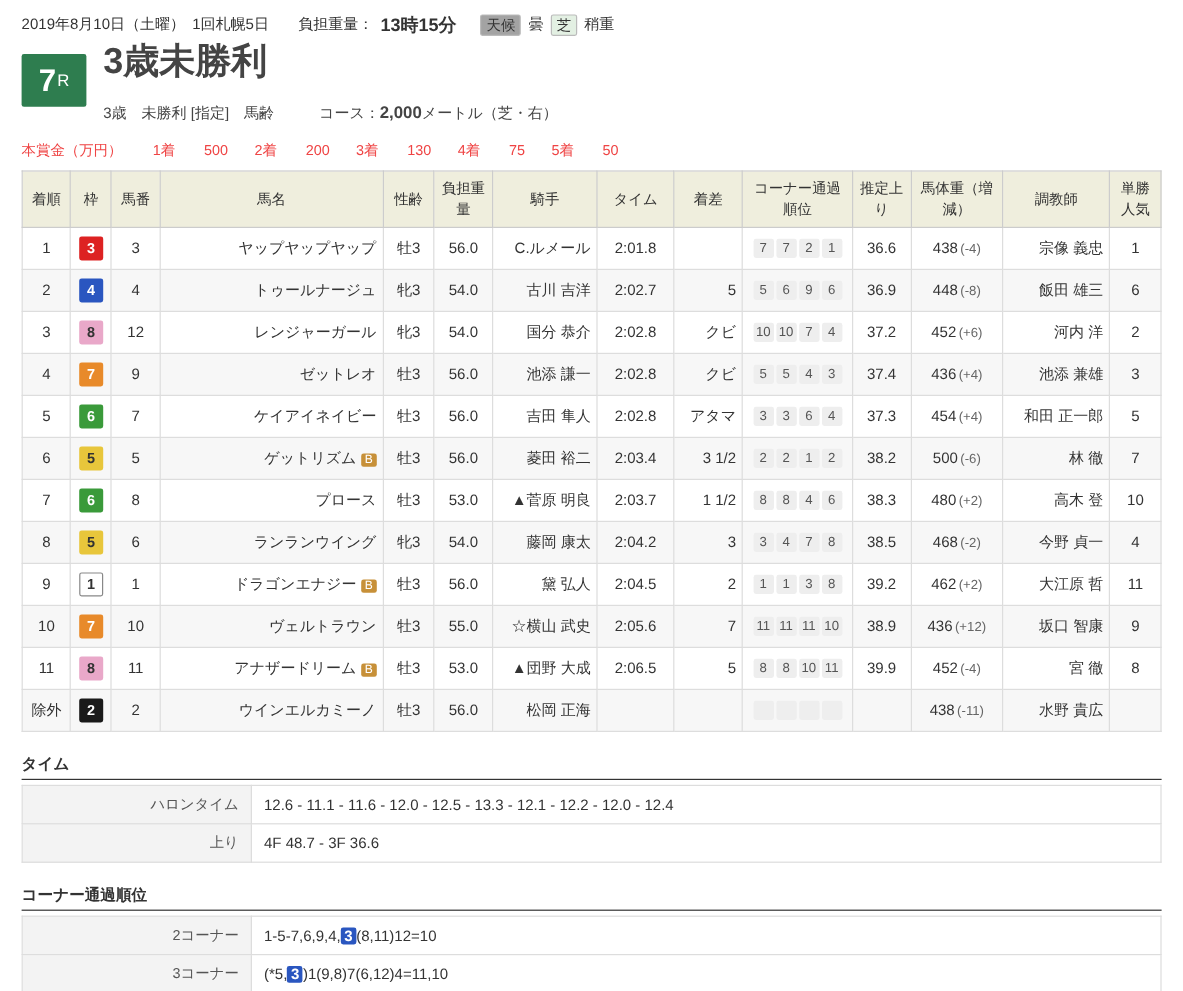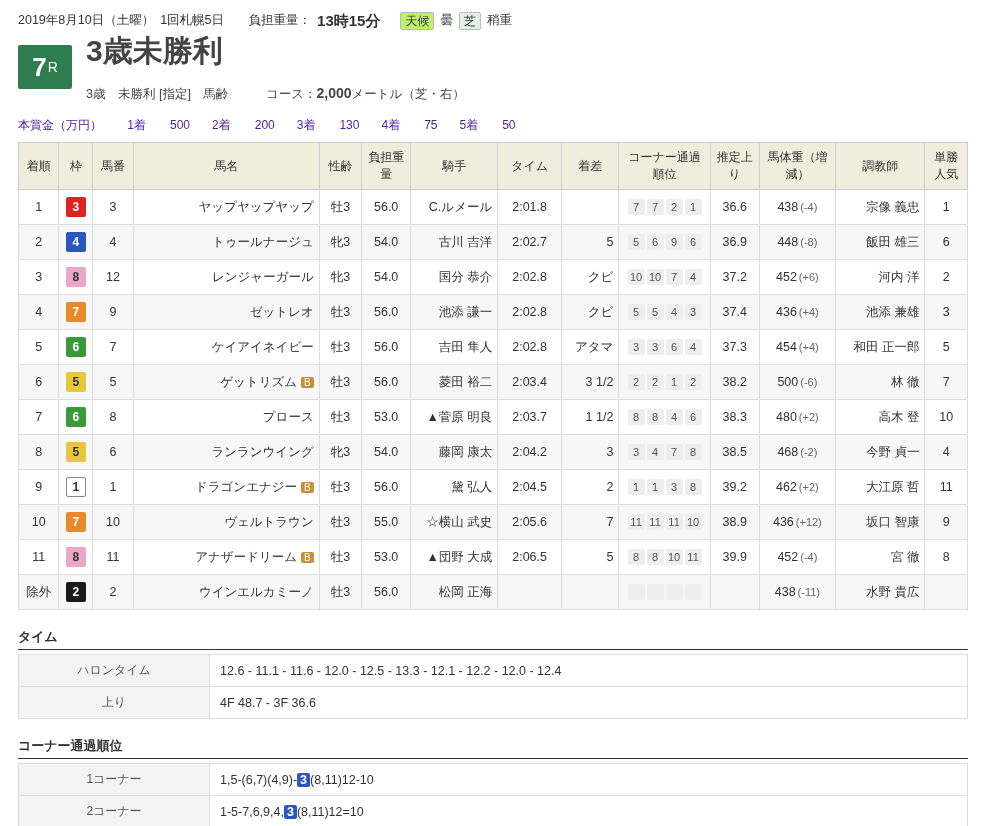--- a/index.html
+++ b/index.html
@@ -7,28 +7,28 @@
     font-size:13px;
     color:#333;
     background:#fff;
     margin:0;
     padding:12px 18px;
     width:986px;
     box-sizing:border-box;
   }
   .header-line{display:flex;align-items:flex-start;gap:6px;font-size:12.5px;color:#333;margin-bottom:0}
   .header-line .time{font-size:15px;font-weight:bold}
-  .tag{border:1px solid #bbb;border-radius:2px;padding:0 4px;font-size:12px;line-height:16px;background:#bef264}
+  .tag{border:1px solid #bbb;border-radius:2px;padding:0 4px;font-size:12px;line-height:16px;background:#a3a3a3}
   .race-head{display:flex;align-items:center;gap:14px;margin-bottom:4px}
   .race-num{background:#2e7d4f;color:#fff;font-weight:bold;font-size:26px;width:54px;height:44px;display:flex;align-items:center;justify-content:center;border-radius:2px}
   .race-num sub{font-size:14px;font-weight:normal;margin-left:1px}
   .race-title{font-size:30px;font-weight:bold;color:#444}
   .race-sub{font-size:12.5px;color:#444;margin-top:13px}
   .race-sub .course{font-weight:bold;font-size:14px}
-  .prize{font-size:12px;margin:14px 0 8px 0;color:#4c1d95}
+  .prize{font-size:12px;margin:14px 0 8px 0;color:#ef4444}
   .prize span{display:inline-block;margin-right:22px}
   table{border-collapse:collapse;width:100%;table-layout:fixed}
   .results th{background:#efeedd;border:1px solid #ccc;font-size:12px;font-weight:normal;padding:6px 3px;text-align:center;color:#333}
   .results td{border:1px solid #ddd;padding:7px 5px;font-size:12.5px;text-align:center;vertical-align:middle;white-space:nowrap}
   .results tbody tr:nth-child(even){background:#f7f7f7}
   .results .l{text-align:right;padding-left:10px}
   .waku{display:inline-block;width:20px;height:20px;line-height:20px;font-size:12px;font-weight:bold;color:#fff;border-radius:2px}
   .w1{background:#fff;color:#333;border:1px solid #888;width:18px;height:18px;line-height:18px}
   .w2{background:#1a1a1a}
   .w3{background:#d22}
@@ -36,21 +36,21 @@
   .w5{background:#e8c63b;color:#333}
   .w6{background:#3a9a3a}
   .w7{background:#e88a2a}
   .w8{background:#e9a8c9;color:#333}
   .bmark{background:#c79038;color:#fff;font-size:10px;padding:0 3px;border-radius:2px;margin-left:4px}
   .corner{display:flex;gap:2px;justify-content:center}
   .corner span{background:#eee;color:#555;font-size:11px;width:17px;height:16px;line-height:16px;display:inline-block;border-radius:2px}
   .corner .na{background:#eee}
   .section-head{font-size:13px;font-weight:bold;border-bottom:1px solid #333;padding-bottom:3px;margin:18px 0 0 0}
   .sub-table{border-collapse:collapse;width:100%;margin-top:4px}
-  .sub-table th{background:#f3f3f3;border:1px solid #ddd;font-size:12px;font-weight:normal;padding:7px 10px;text-align:center;color:#555;width:170px}
+  .sub-table th{background:#f3f3f3;border:1px solid #ddd;font-size:12px;font-weight:normal;padding:7px 10px;text-align:right;color:#555;width:170px}
   .sub-table td{border:1px solid #ddd;font-size:12.5px;padding:7px 10px}
   .hl{background:#2a56c0;color:#fff;padding:0 3px;border-radius:2px;font-weight:bold}
   .wchg{font-size:11px;color:#666;margin-left:2px}
 </style>
 </head>
 <body>
 
 <div class="header-line">
   <span>2019年8月10日（土曜）</span>
   <span>1回札幌5日</span>
@@ -408,24 +408,20 @@
     <th>上り</th>
     <td>4F 48.7 - 3F 36.6</td>
   </tr>
 </tbody>
   </table>
 
 <div class="section-head">コーナー通過順位</div>
 <table class="sub-table">
   <tbody id="corner-body">
   <tr>
-    <th>1コーナー</th>
-    <td>1,5-(6,7)(4,9)-<span class="hl">3</span>(8,11)12-10</td>
-  </tr>
-  <tr>
     <th>2コーナー</th>
     <td>1-5-7,6,9,4,<span class="hl">3</span>(8,11)12=10</td>
   </tr>
   <tr>
     <th>3コーナー</th>
     <td>(*5,<span class="hl">3</span>)1(9,8)7(6,12)4=11,10</td>
   </tr>
   </tbody>
 </table>
 

